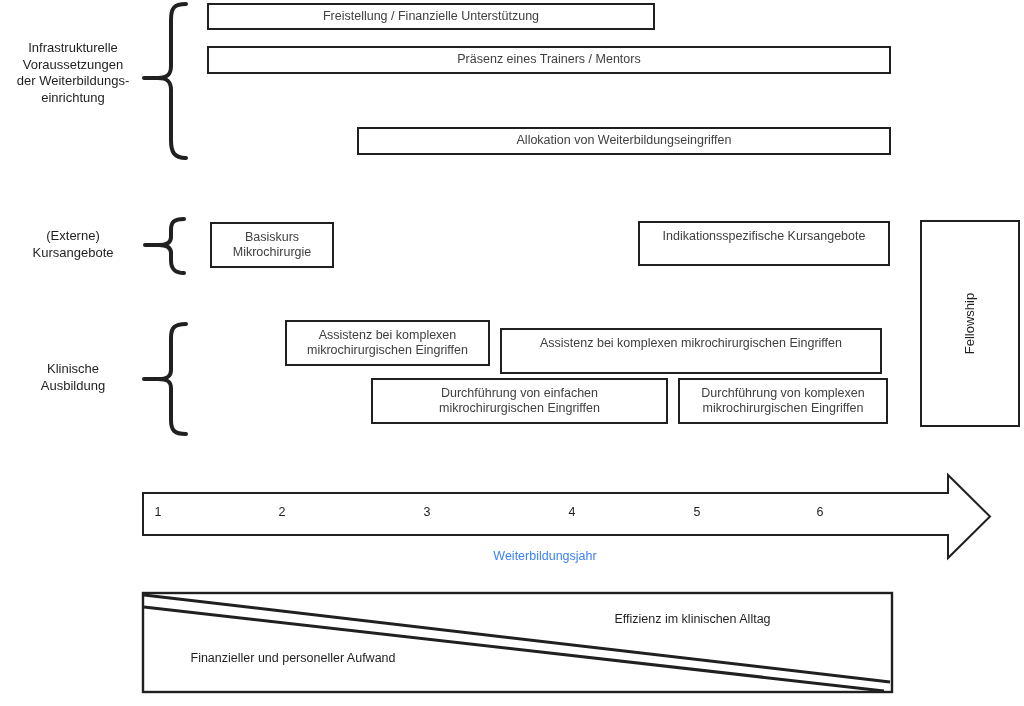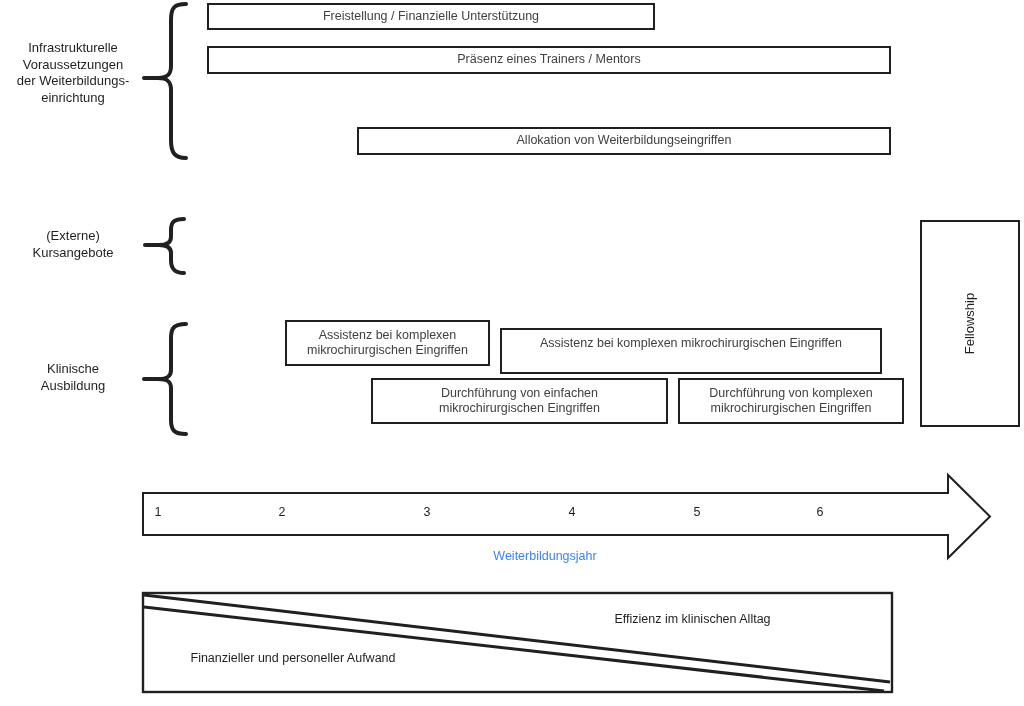--- a/index.html
+++ b/index.html
@@ -45,38 +45,41 @@
   <div class="box" style="left:207px;top:46px;width:684px;height:28px;">Präsenz eines Trainers / Mentors</div>
   <div class="box" style="left:357px;top:127px;width:534px;height:28px;">Allokation von Weiterbildungseingriffen</div>
 
   <div class="lbl" style="left:2px;top:228px;width:142px;">(Externe)
 Kursangebote</div>
 
   <svg class="brace" style="left:130px;top:215px;" width="66" height="62" viewBox="0 0 66 62">
     <path d="M54 4 C44 4 41 7 41 15 L41 22 C41 27 38 30 29 30 L15 30 L29 30 C38 30 41 33 41 38 L41 45 C41 53 44 58 54 58"></path>
   </svg>
 
+  <div class="box" style="left:210px;top:222px;width:124px;height:46px;">Basiskurs
+Mikrochirurgie</div>
+  <div class="box top-text" style="left:638px;top:221px;width:252px;height:45px;">Indikationsspezifische Kursangebote</div>
 
   <div class="fellow" style="left:920px;top:220px;width:100px;height:207px;">
     <span>Fellowship</span>
   </div>
 
   <div class="lbl" style="left:2px;top:361px;width:142px;">Klinische
 Ausbildung</div>
 
   <svg class="brace" style="left:130px;top:320px;" width="66" height="118" viewBox="0 0 66 118">
     <path d="M56 4 C44 4 41 8 41 18 L41 50 C41 56 38 59 28 59 L14 59 L28 59 C38 59 41 62 41 68 L41 100 C41 110 44 114 56 114"></path>
   </svg>
 
   <div class="box" style="left:285px;top:320px;width:205px;height:46px;">Assistenz bei komplexen
 mikrochirurgischen Eingriffen</div>
   <div class="box top-text" style="left:500px;top:328px;width:382px;height:46px;">Assistenz bei komplexen mikrochirurgischen Eingriffen</div>
   <div class="box" style="left:371px;top:378px;width:297px;height:46px;">Durchführung von einfachen
 mikrochirurgischen Eingriffen</div>
-  <div class="box" style="left:678px;top:378px;width:226px;height:46px;">Durchführung von komplexen
+  <div class="box" style="left:678px;top:378px;width:210px;height:46px;">Durchführung von komplexen
 mikrochirurgischen Eingriffen</div>
 
   <svg style="left:140px;top:470px;" width="856" height="92" viewBox="0 0 856 92">
     <path d="M3 23 L808 23 L808 5 L850 46.5 L808 88 L808 65 L3 65 Z" fill="#ffffff" stroke="#202020" stroke-width="2" stroke-linejoin="miter"></path>
   </svg>
 
   <div class="tick" style="left:147px;top:505px;">1</div>
   <div class="tick" style="left:271px;top:505px;">2</div>
   <div class="tick" style="left:416px;top:505px;">3</div>
   <div class="tick" style="left:561px;top:505px;">4</div>

